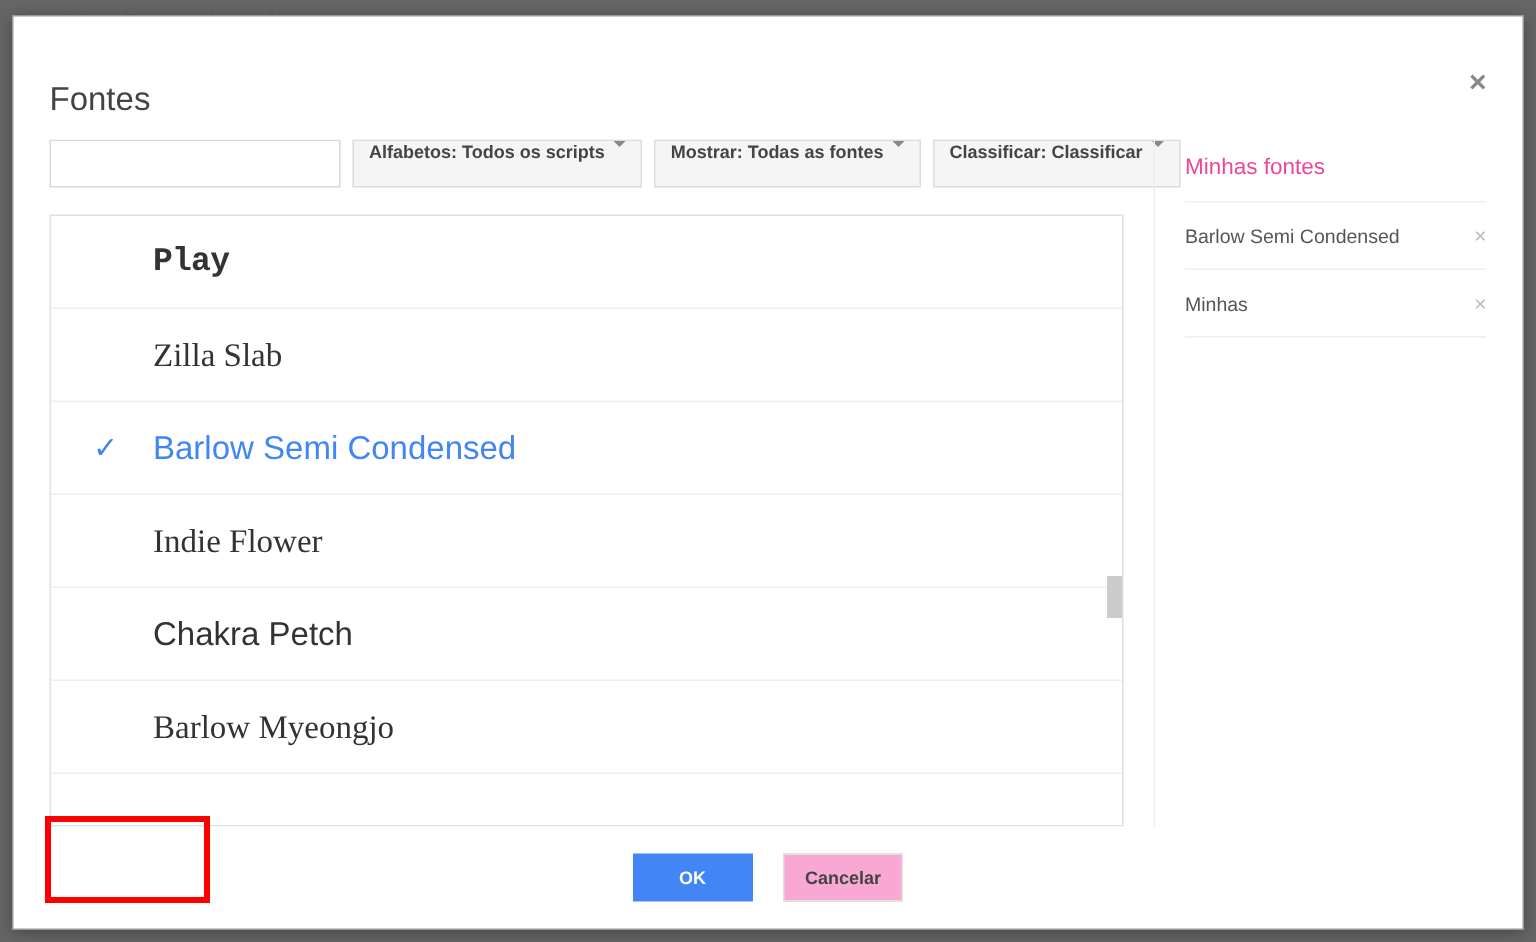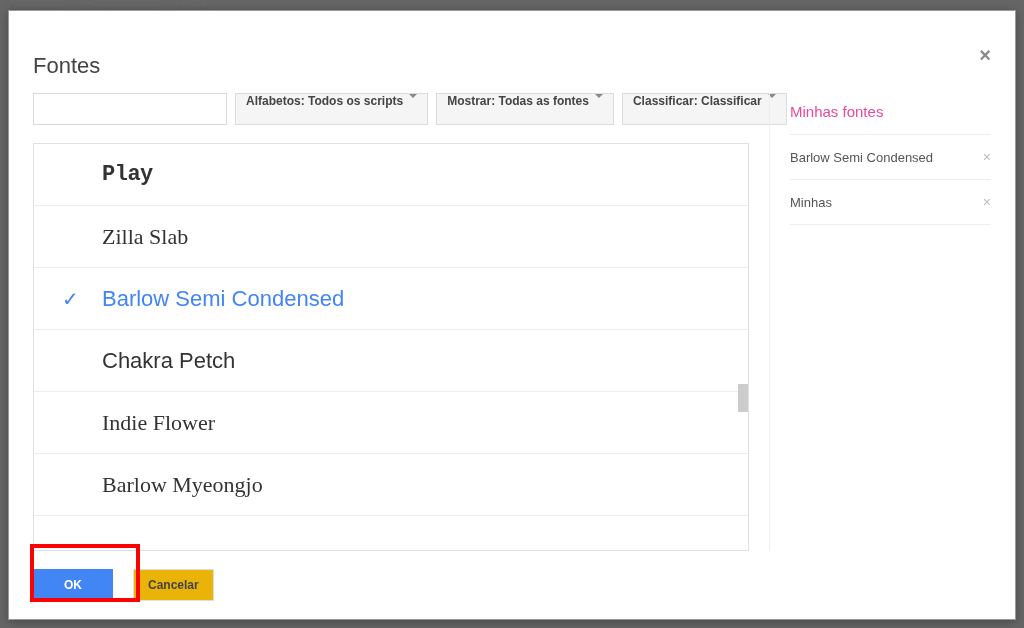--- a/index.html
+++ b/index.html
@@ -168,33 +168,34 @@
     .remove-x {
       color: #bbb;
       font-size: 14px;
       cursor: pointer;
     }
     .dialog-footer {
       padding: 18px 24px;
       display: flex;
       gap: 20px;
       align-items: center;
+      justify-content: center;
     }
     .btn-ok {
       background: #4285f4;
       color: #fff;
       border: none;
       height: 32px;
       width: 80px;
       font-size: 12px;
       font-weight: bold;
       cursor: pointer;
     }
     .btn-cancel {
-      background: #eab308;
+      background: #f9a8d4;
       border: 1px solid #e0e0e0;
       color: #444;
       height: 32px;
       padding: 0 14px;
       font-size: 12px;
       font-weight: bold;
       cursor: pointer;
     }
     .highlight-box {
       position: absolute;
@@ -245,25 +246,25 @@
             <div class="font-item font-play">
               <span>Play</span>
             </div>
             <div class="font-item font-zilla">
               <span>Zilla Slab</span>
             </div>
             <div class="font-item font-barlow selected">
               <span class="check-icon">✓</span>
               <span>Barlow Semi Condensed</span>
             </div>
+            <div class="font-item font-indie">
+              <span>Indie Flower</span>
+            </div>
             <div class="font-item font-chakra">
               <span>Chakra Petch</span>
-            </div>
-            <div class="font-item font-indie">
-              <span>Indie Flower</span>
             </div>
             <div class="font-item font-nanum">
               <span>Barlow Myeongjo</span>
             </div>
           </div>
         <div class="scrollbar-thumb"></div>
       </div>
     </div>
 
     <div class="right-panel">

